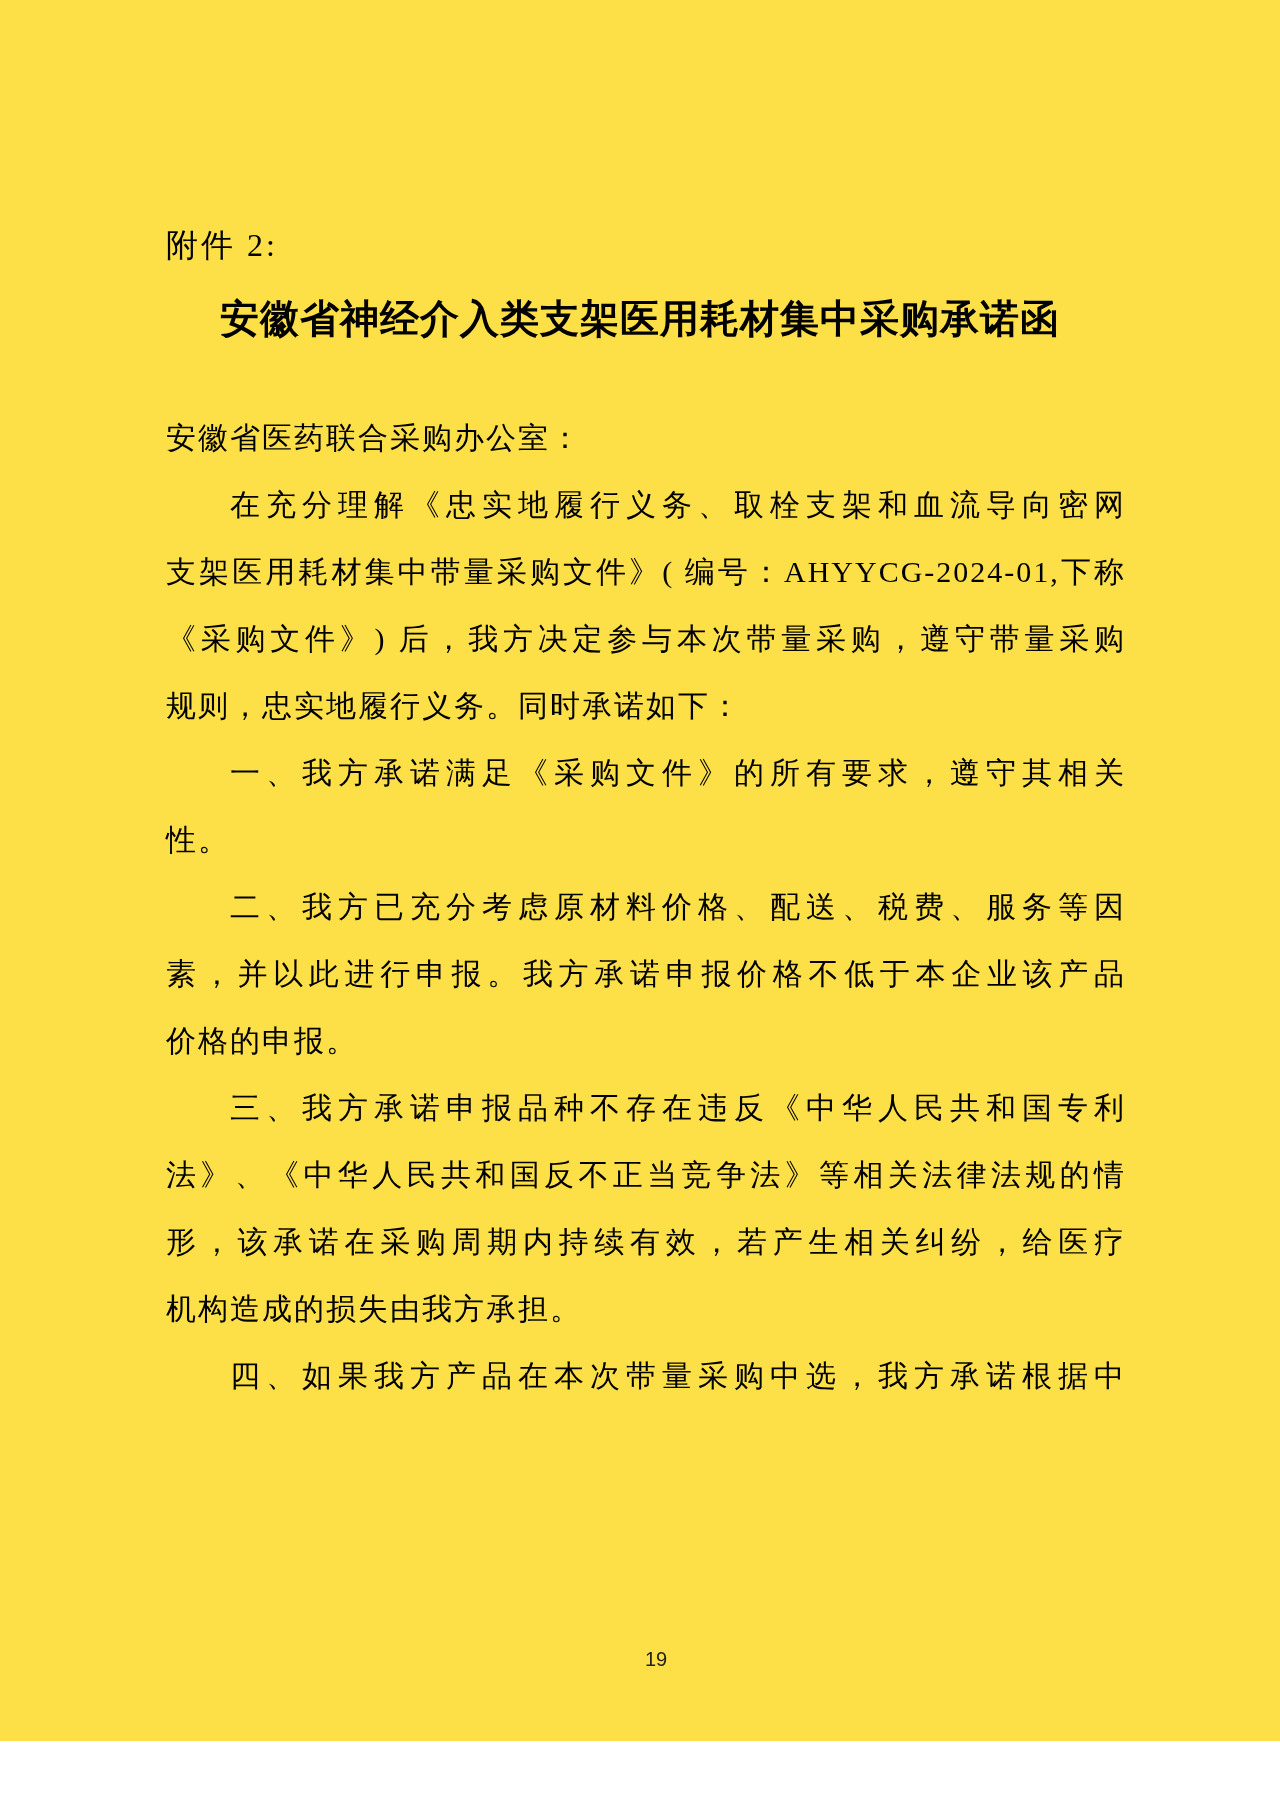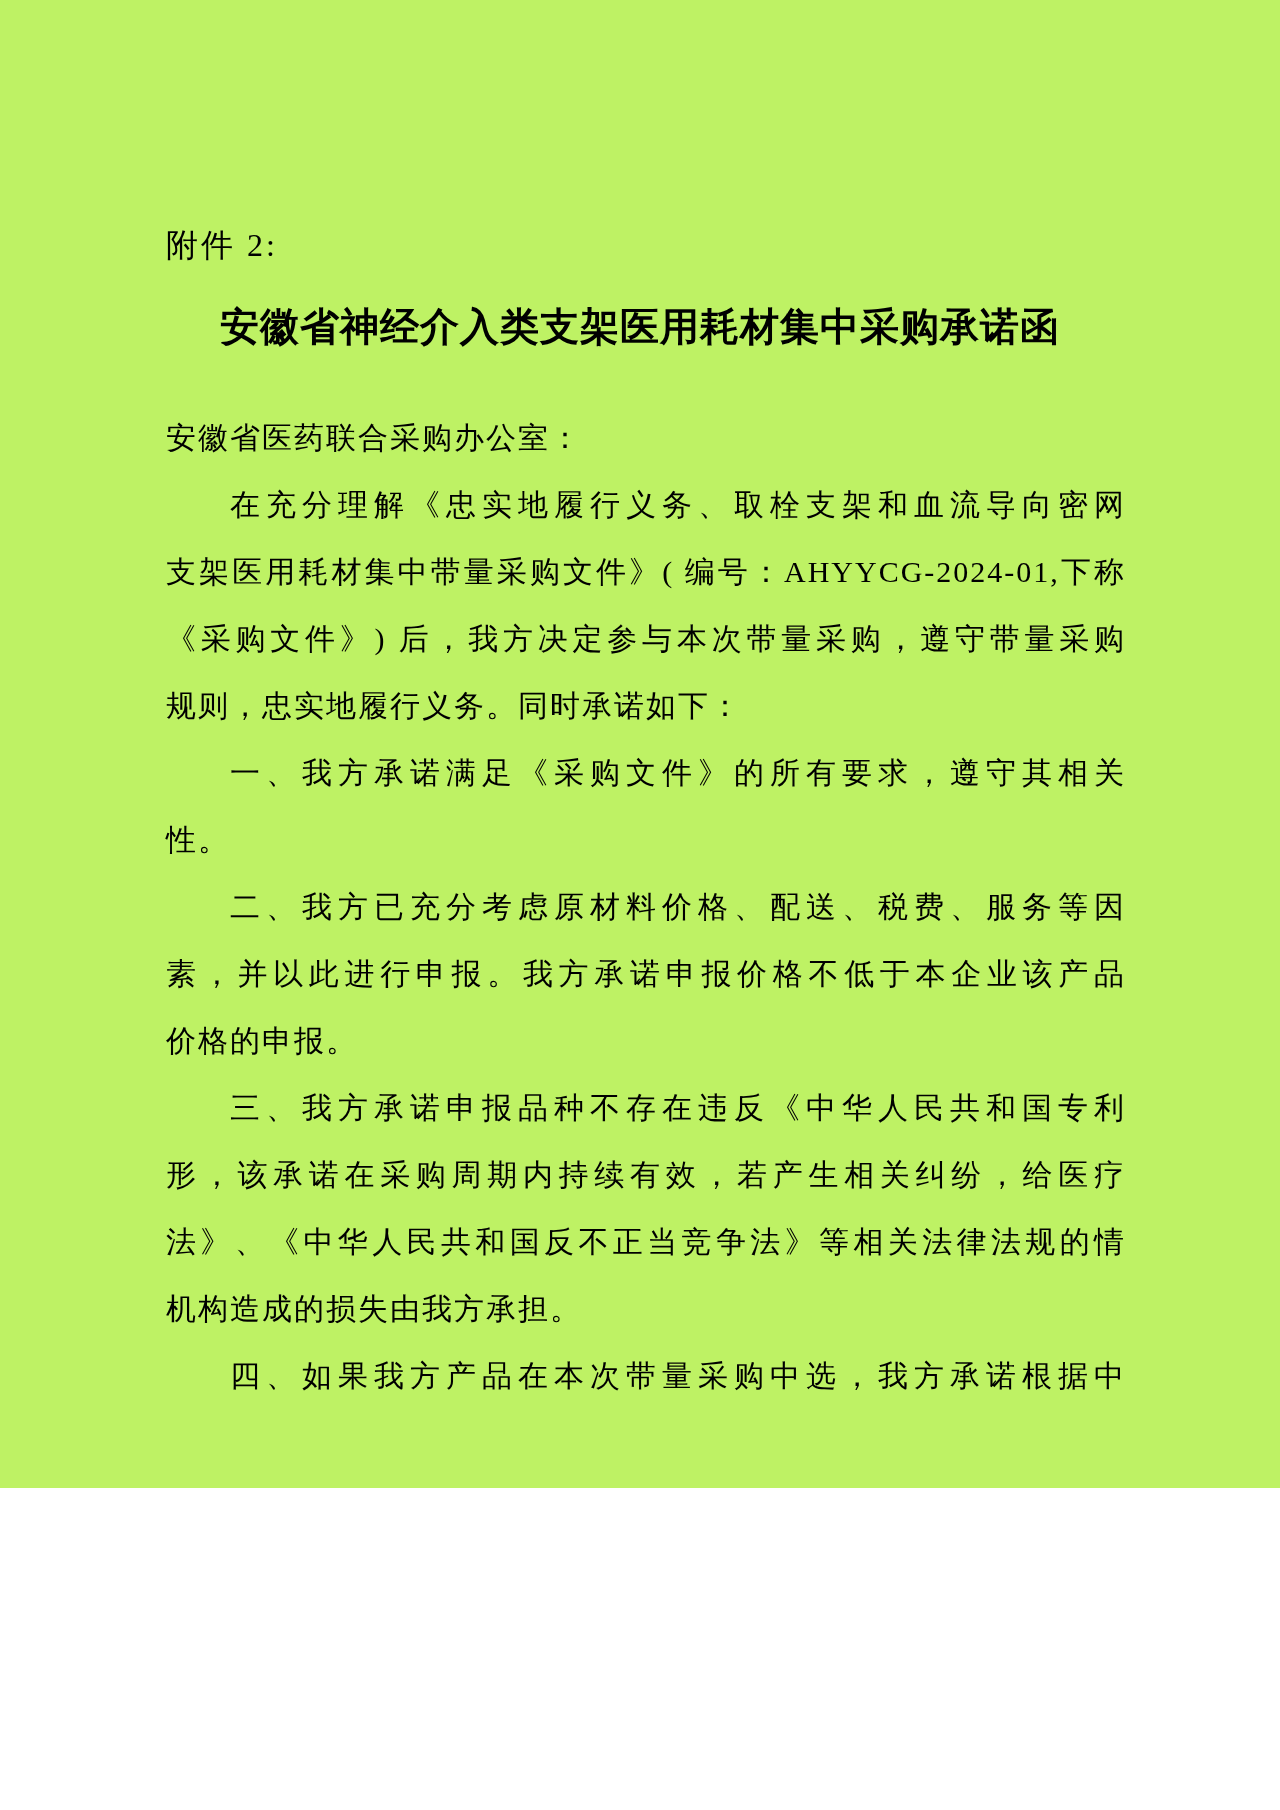--- a/index.html
+++ b/index.html
@@ -3,38 +3,38 @@
 <meta charset="utf-8">
 <style>
   html, body {
     margin: 0;
     padding: 0;
     background: #ffffff;
   }
   .page {
     position: relative;
     width: 1280px;
-    height: 1488px;
-    background: #bef264;
+    height: 1741px;
+    background: #fde047;
     color: #000000;
     font-family: "Liberation Serif", "DejaVu Serif", serif;
     overflow: hidden;
   }
   .attachment {
     position: absolute;
     left: 166px;
     top: 224px;
     font-size: 32px;
     letter-spacing: 3px;
     white-space: nowrap;
   }
   .doc-title {
     position: absolute;
     left: 0;
-    top: 300px;
+    top: 292px;
     width: 100%;
     margin: 0;
     text-align: center;
     font-size: 39px;
     font-weight: bold;
     letter-spacing: 1px;
     font-family: "Liberation Sans", "DejaVu Sans", sans-serif;
     white-space: nowrap;
   }
   .body-block {
@@ -84,21 +84,21 @@
     <div class="line fill indent">在充分理解《忠实地履行义务、取栓支架和血流导向密网</div>
     <div class="line fill">支架医用耗材集中带量采购文件》( 编号：AHYYCG-2024-01,下称</div>
     <div class="line fill">《采购文件》) 后，我方决定参与本次带量采购，遵守带量采购</div>
     <div class="line">规则，忠实地履行义务。同时承诺如下：</div>
     <div class="line fill indent">一、我方承诺满足《采购文件》的所有要求，遵守其相关</div>
     <div class="line">性。</div>
     <div class="line fill indent">二、我方已充分考虑原材料价格、配送、税费、服务等因</div>
     <div class="line fill">素，并以此进行申报。我方承诺申报价格不低于本企业该产品</div>
     <div class="line">价格的申报。</div>
     <div class="line fill indent">三、我方承诺申报品种不存在违反《中华人民共和国专利</div>
+    <div class="line fill">法》、《中华人民共和国反不正当竞争法》等相关法律法规的情</div>
     <div class="line fill">形，该承诺在采购周期内持续有效，若产生相关纠纷，给医疗</div>
-    <div class="line fill">法》、《中华人民共和国反不正当竞争法》等相关法律法规的情</div>
     <div class="line">机构造成的损失由我方承担。</div>
     <div class="line fill indent">四、如果我方产品在本次带量采购中选，我方承诺根据中</div>
   </div>
 
   <div class="page-number">19</div>
 
 </div>
 
 </body></html>

